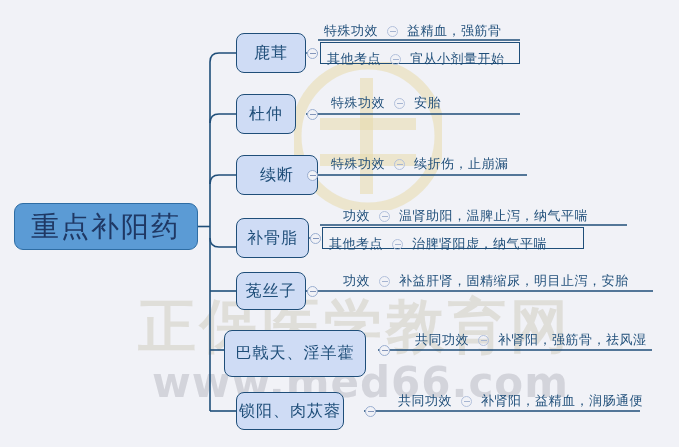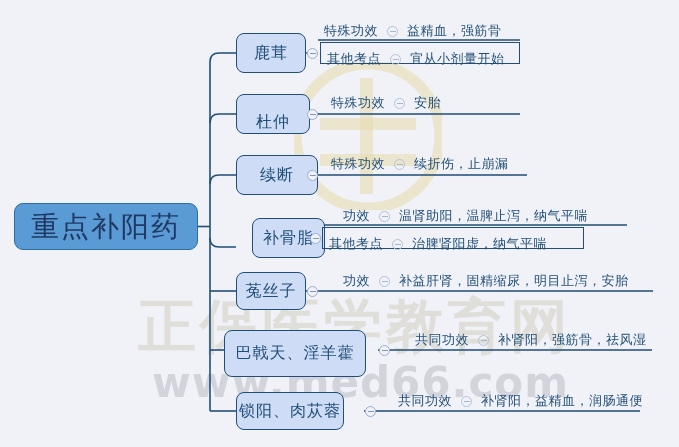--- a/index.html
+++ b/index.html
@@ -231,21 +231,21 @@
     <span class="leaf-mini-toggle"></span>
     <span class="leaf-value">益精血，强筋骨</span>
   </div>
 
   <div class="leaf-row boxed" style="left:320px; top:42px; width:200px; height:22px;">
     <span class="leaf-label">其他考点</span>
     <span class="leaf-mini-toggle"></span>
     <span class="leaf-value">宜从小剂量开始</span>
   </div>
 
-  <div class="child-node" style="left:236px; top:94px; width:74px; height:40px;align-items:flex-end;">
+  <div class="child-node" style="left:236px; top:94px; width:60px; height:40px;">
     <span>杜仲</span>
   </div>
   <div class="toggle" style="left:307px; top:108.5px;"></div>
 
   <div class="leaf-row plain" style="left:325px; top:92px;">
     <span class="leaf-label">特殊功效</span>
     <span class="leaf-mini-toggle"></span>
     <span class="leaf-value">安胎</span>
   </div>
 
@@ -253,21 +253,21 @@
     <span>续断</span>
   </div>
   <div class="toggle" style="left:307px; top:169.5px;"></div>
 
   <div class="leaf-row plain" style="left:325px; top:153px;">
     <span class="leaf-label">特殊功效</span>
     <span class="leaf-mini-toggle"></span>
     <span class="leaf-value">续折伤，止崩漏</span>
   </div>
 
-  <div class="child-node" style="left:252px; top:218px; width:73px; height:40px;text-align:center;">
+  <div class="child-node" style="left:236px; top:218px; width:73px; height:40px;text-align:center;">
     <span>补骨脂</span>
   </div>
   <div class="toggle" style="left:310px; top:232.5px;"></div>
 
   <div class="leaf-row plain" style="left:337px; top:205px;">
     <span class="leaf-label">功效</span>
     <span class="leaf-mini-toggle"></span>
     <span class="leaf-value">温肾助阳，温脾止泻，纳气平喘</span>
   </div>
 

